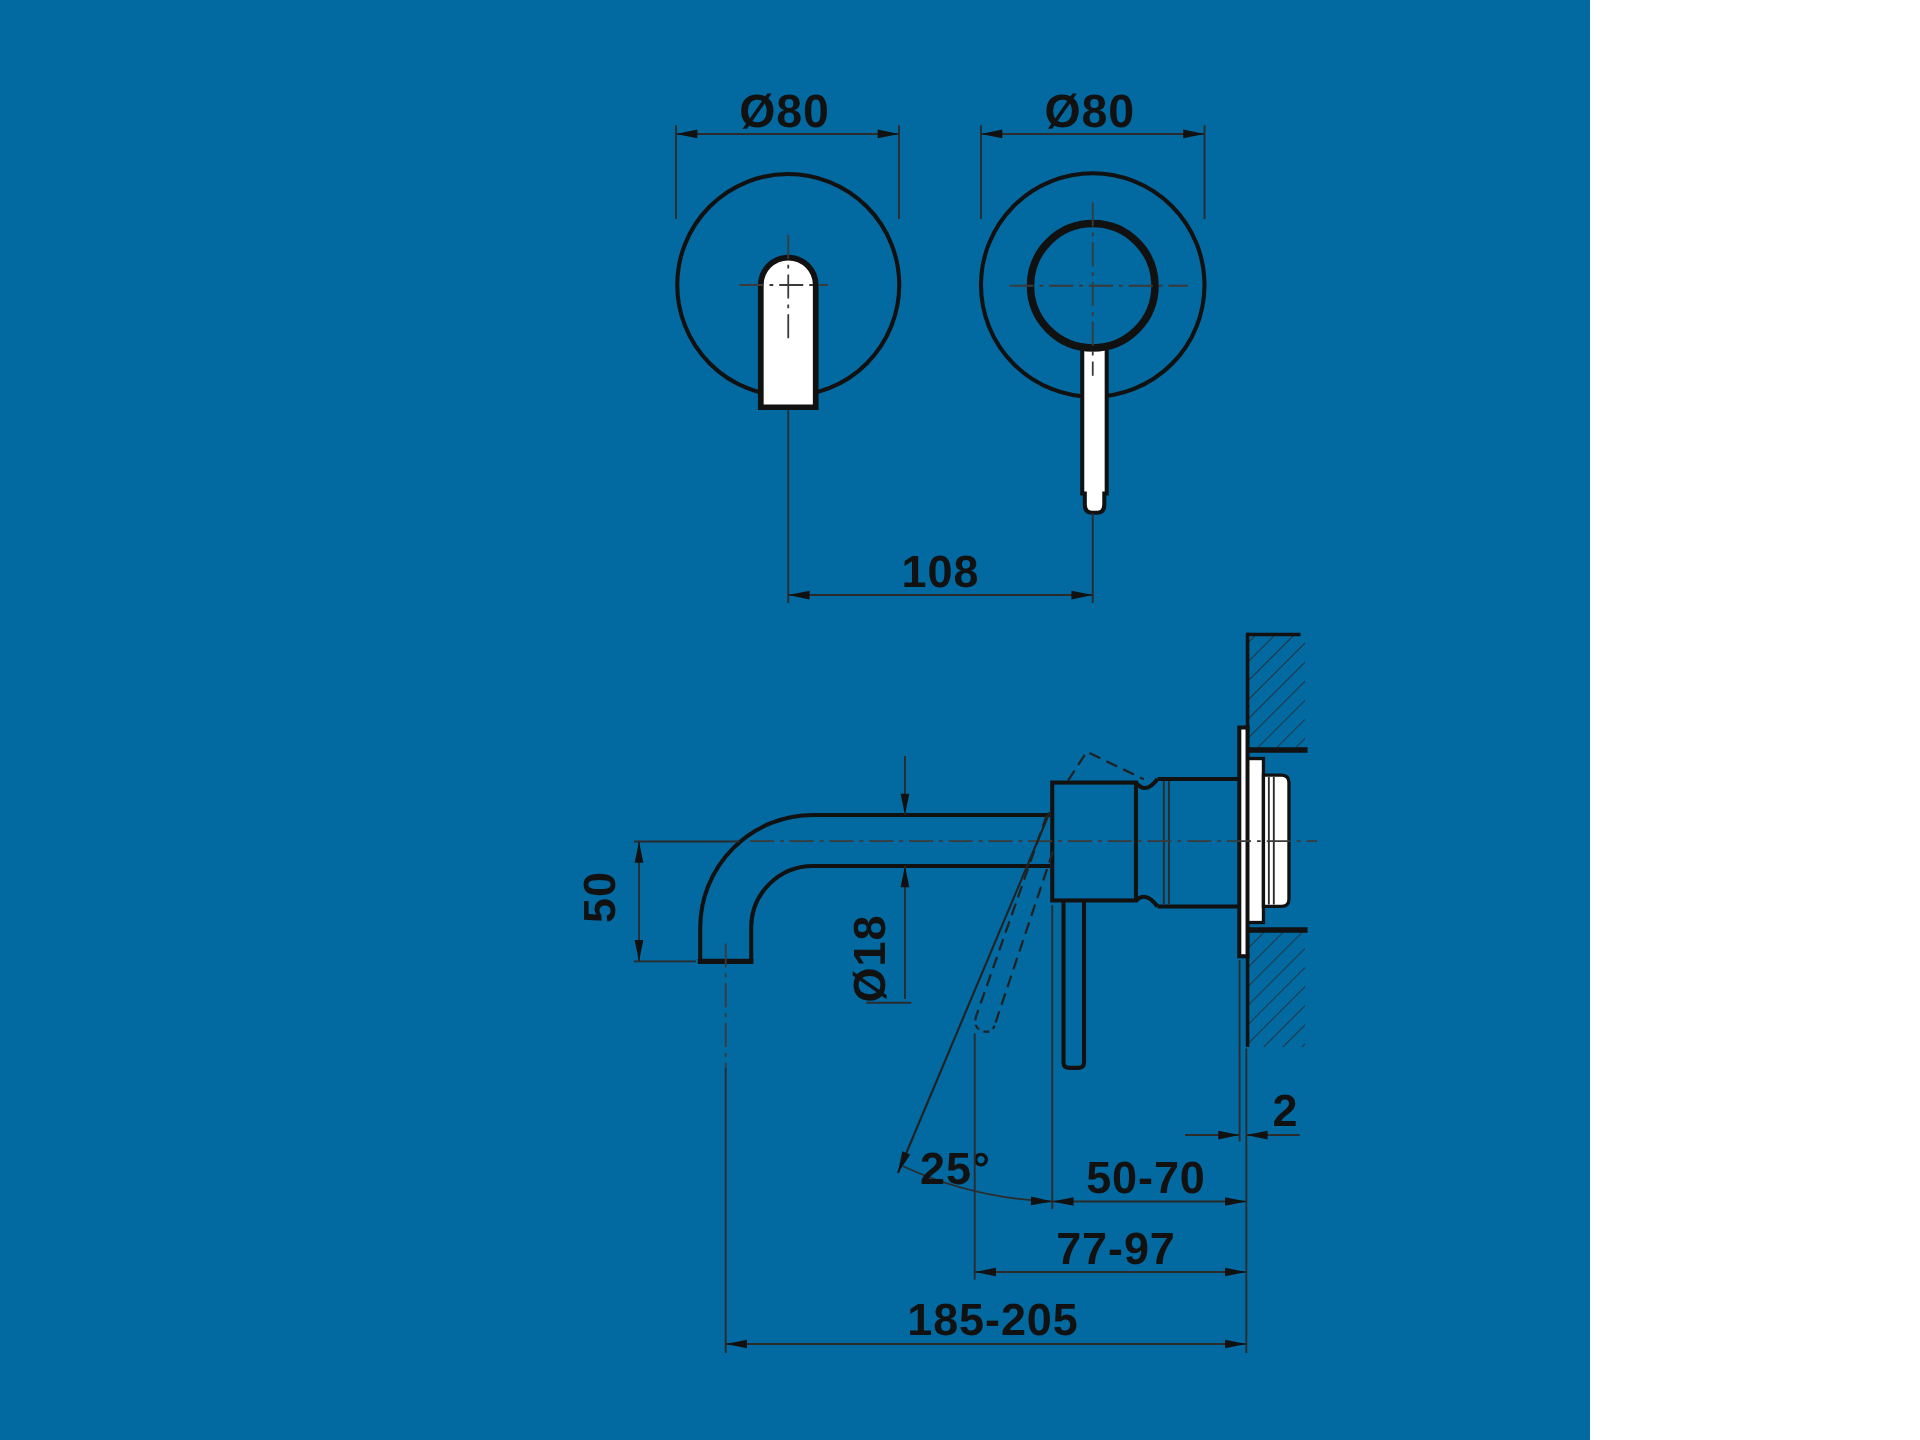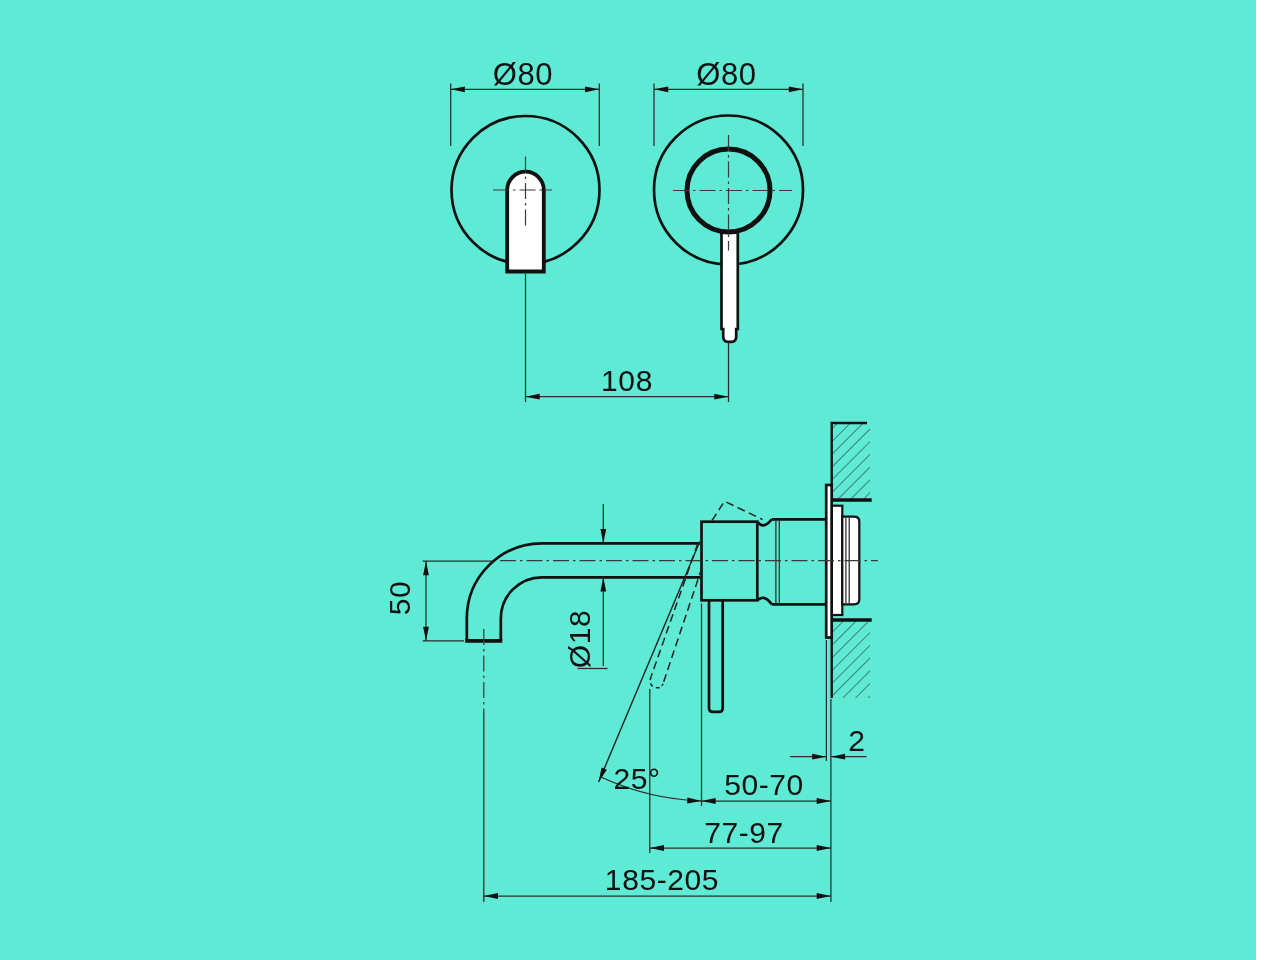--- a/index.html
+++ b/index.html
@@ -1,17 +1,17 @@
 <!DOCTYPE html>
 <html><head>
 <meta charset="utf-8">
 <title>Technical Drawing</title>
 <style>
   html,body{margin:0;padding:0;background:#ffffff;}
-  .page{width:1256px;height:960px;background:#5eead4;position:relative;overflow:hidden;}
+  .page{width:1060px;height:960px;background:#0369a1;position:relative;overflow:hidden;font-weight:bold;}
   svg{display:block;}
   
   .ln   {fill:none;stroke:#111111;stroke-width:2.7;}
   .ln24 {fill:none;stroke:#111111;stroke-width:2.4;}
   .ln22 {fill:none;stroke:#111111;stroke-width:2.2;}
   .lnT  {fill:none;stroke:#111111;stroke-width:3.6;}  
   .lnS  {fill:none;stroke:#111111;stroke-width:3.8;}  
   .lnR  {fill:none;stroke:#111111;stroke-width:5;}    
   .fw   {fill:#ffffff;}
   

